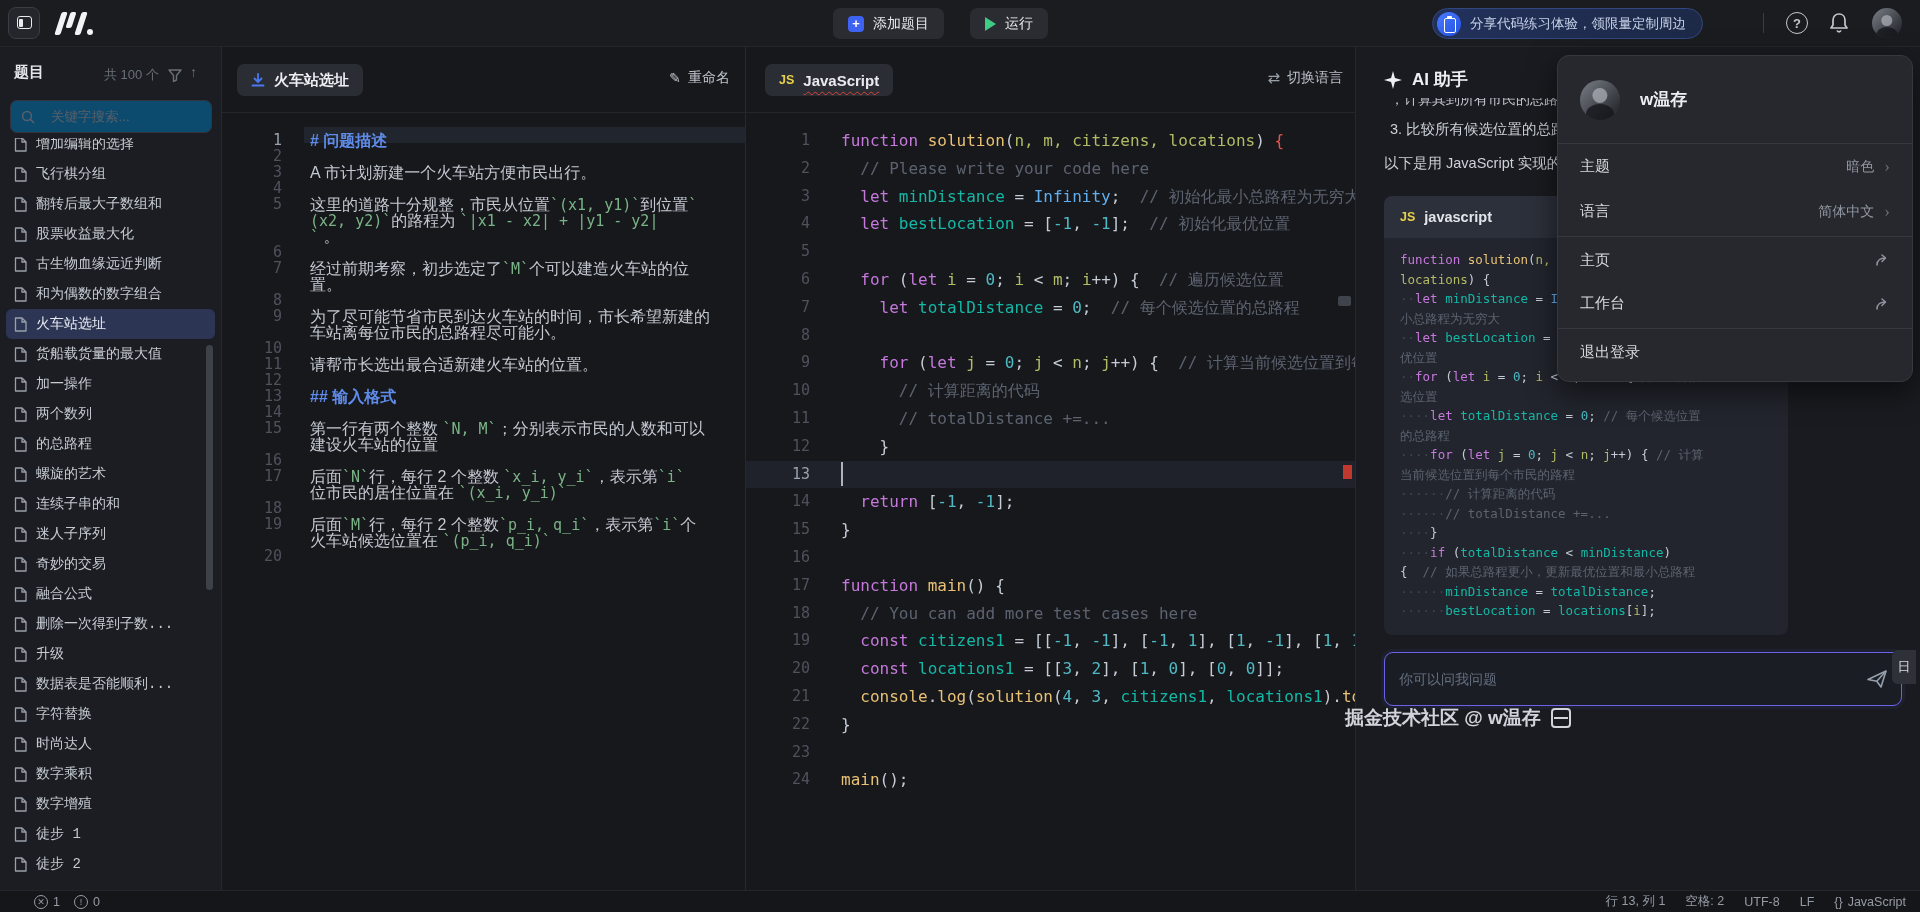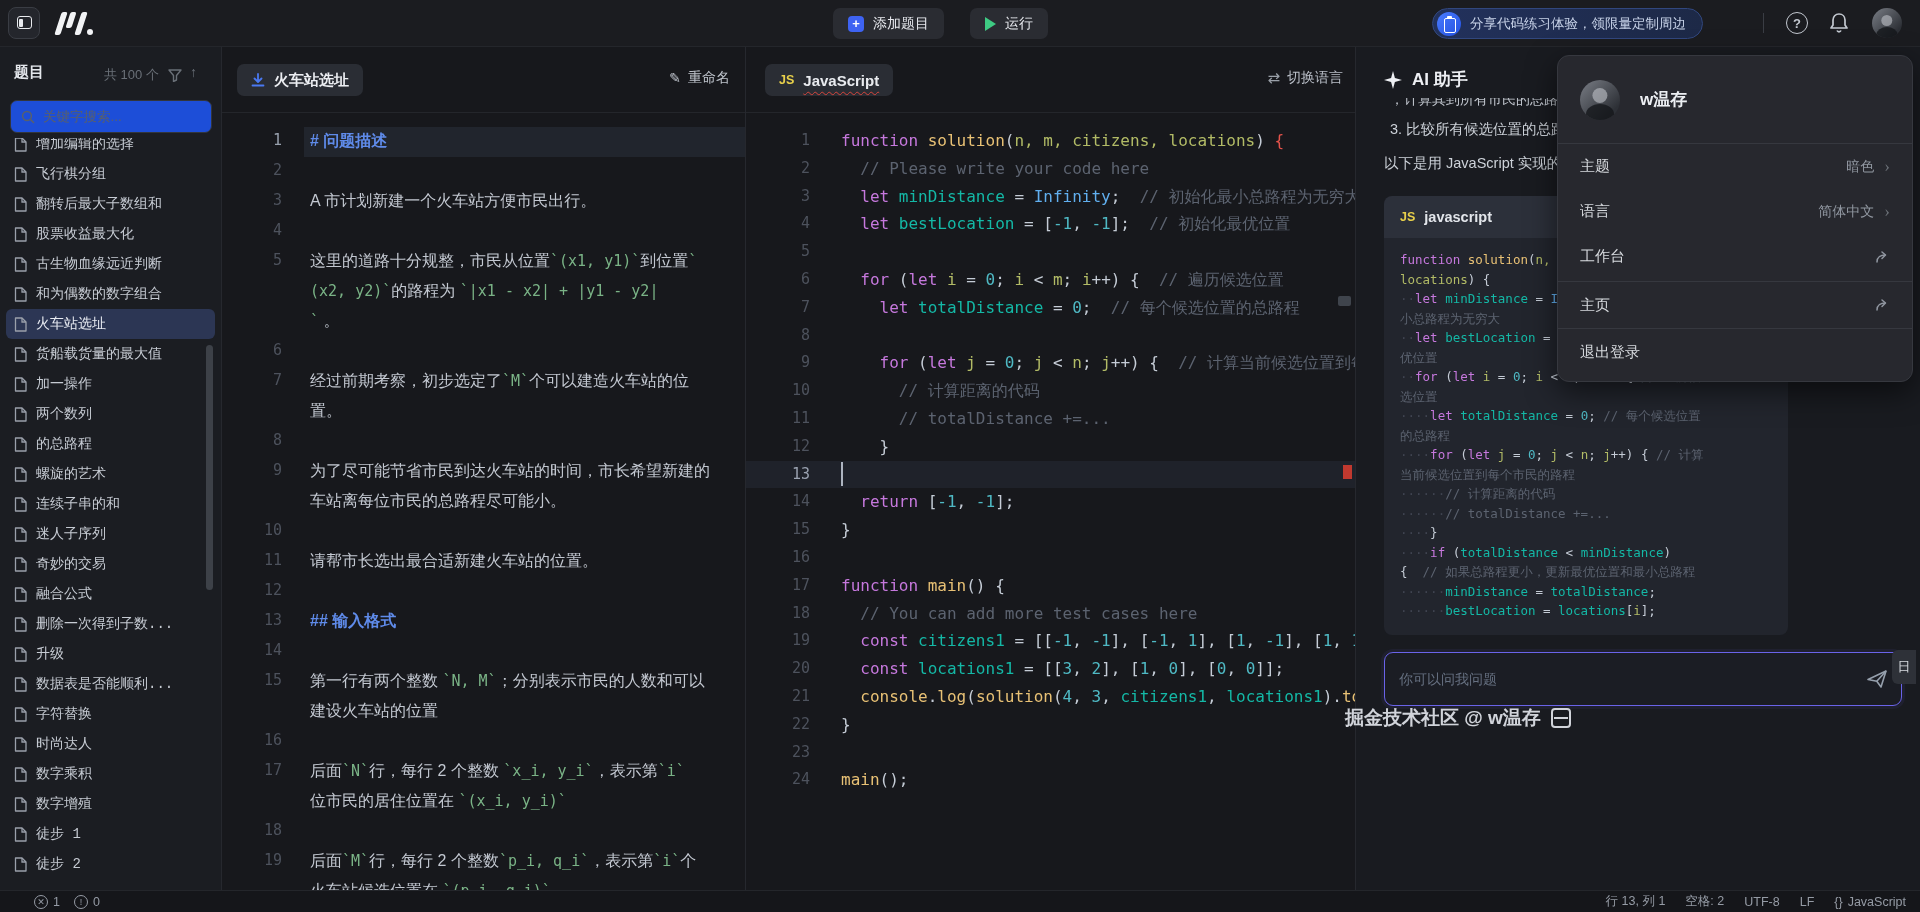--- a/index.html
+++ b/index.html
@@ -55,23 +55,23 @@
     transform:translateX(-50%); border-radius:50% 50% 0 0; background:#14161a; opacity:.8; }
   .tb-avatar { position:absolute; left:1872px; top:8px; width:30px; height:30px; cursor:pointer; }
 
   
   .sidebar { position:absolute; left:0; top:47px; width:222px; height:843px;
     background:#1b1d22; border-right:1px solid #26282e; }
   .sb-title { position:absolute; left:14px; top:16px; font-size:15px; font-weight:bold; color:#e4e7ec; }
   .sb-count { position:absolute; left:104px; top:19px; font-size:13px; color:#6a7078; }
   .sb-funnel { position:absolute; left:168px; top:22px; }
   .sb-up { position:absolute; left:190px; top:17px; font-size:14px; color:#6a7078; cursor:pointer; }
-  .search { position:absolute; left:10px; top:53px; width:202px; height:33px; background:#1d4ed8;
+  .search { position:absolute; left:10px; top:53px; width:202px; height:33px; background:#0c4a6e;
     border:1px solid #32353c; border-radius:7px; display:flex; align-items:center;
-    gap:8px; padding:0 10px; }
+    gap:16px; padding:0 10px; }
   .search input { flex:1; background:transparent; border:none; outline:none; color:#aab0ba;
     font-size:13.5px; font-family:inherit; min-width: 0;}
   .search input::placeholder { color:#5a6069; }
   .plist { position:absolute; left:6px; right:6px; top:91px; height:745px; overflow:hidden; }
   .sitem { height:30px; display:flex; align-items:center; gap:9px; padding:0 8px;
     border-radius:6px; color:#c6cbd3; font-size:14px; white-space:nowrap; cursor:pointer;font-family:Liberation Mono, monospace; }
   .sitem.sel { background:#2c3654; color:#e8ebf2; }
   .sitem.clip { margin-top:-9px; }
   .sitem .slabel { overflow:hidden; text-overflow:ellipsis; }
   .sb-thumb { position:absolute; left:206px; top:298px; width:7px; height:245px;
@@ -83,21 +83,21 @@
   
   .desc { position:absolute; left:222px; top:47px; width:524px; height:843px;
     background:#17181c; border-right:1px solid #26282e; overflow:hidden; }
   .ptab { position:absolute; left:15px; top:17px; height:32px; display:flex; align-items:center;
     gap:9px; padding:0 14px; background:#2a2d34; border-radius:7px; color:#eceef2;
     font-weight:bold; font-size:15px; cursor:pointer; }
   .rename { position:absolute; right:15px; top:22px; display:flex; align-items:center; gap:7px;
     color:#bfc4cc; font-size:14px; cursor:pointer; }
   .pencil { font-size:14px; color:#bfc4cc; }
   .drows { position:absolute; left:0; right:0; top:80px; }
-  .crow { height:30px; line-height:27.8px; white-space:pre; font-size:16px; }
+  .crow { height:16px; line-height:27.8px; white-space:pre; font-size:16px; }
   .crow .gut { display:inline-block; width:60px; text-align:right; color:#4d525d;
     font-family:"DejaVu Sans Mono","Liberation Mono",monospace; font-size:15px;
     vertical-align:top; }
   .crow .ctext { padding-left:28px; }
   .crow.act { background:linear-gradient(90deg,rgba(0,0,0,0) 82px,#21252d 82px); }
   .crow.act .gut { color:#98a0ad; }
   .dk-t { color:#c3c8d1; }
   .dk-c { color:#7ab386; font-family:"DejaVu Sans Mono","Liberation Mono",monospace; font-size:15px; }
   .dk-h { color:#5f8bea; font-weight:bold; }
 
@@ -567,31 +567,31 @@
           <span class="chev">›</span>
         </span>
       </div>
       <div class="dd-row">
         <span>语言</span>
         <span class="dd-right">
           <span>简体中文</span>
           <span class="chev">›</span>
         </span>
       </div>
-      <div class="dd-row">
-        <span>工作台</span>
+      <div class="dd-row sep">
+        <span>主页</span>
         <span class="dd-right">
           <svg width="15" height="14" viewBox="0 0 15 14">
             <path d="M2 12c0-5 4-7 8-7" fill="none" stroke="#9096a0" stroke-width="1.5" stroke-linecap="round"></path>
             <path d="M7 2l3.5 3L7 8.5" fill="none" stroke="#9096a0" stroke-width="1.5" stroke-linecap="round" stroke-linejoin="round"></path>
           </svg>
         </span>
       </div>
-      <div class="dd-row sep">
-        <span>主页</span>
+      <div class="dd-row">
+        <span>工作台</span>
         <span class="dd-right">
           <svg width="15" height="14" viewBox="0 0 15 14">
             <path d="M2 12c0-5 4-7 8-7" fill="none" stroke="#9096a0" stroke-width="1.5" stroke-linecap="round"></path>
             <path d="M7 2l3.5 3L7 8.5" fill="none" stroke="#9096a0" stroke-width="1.5" stroke-linecap="round" stroke-linejoin="round"></path>
           </svg>
         </span>
       </div>
       <div class="dd-row sep">
         <span>退出登录</span>
       </div>

